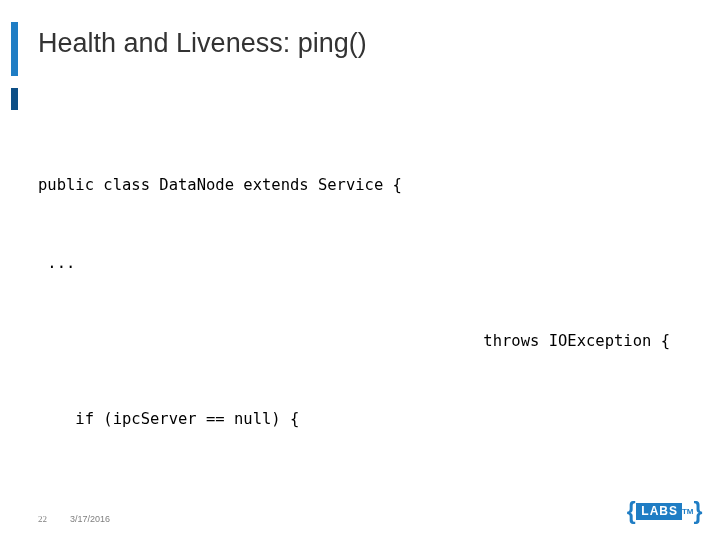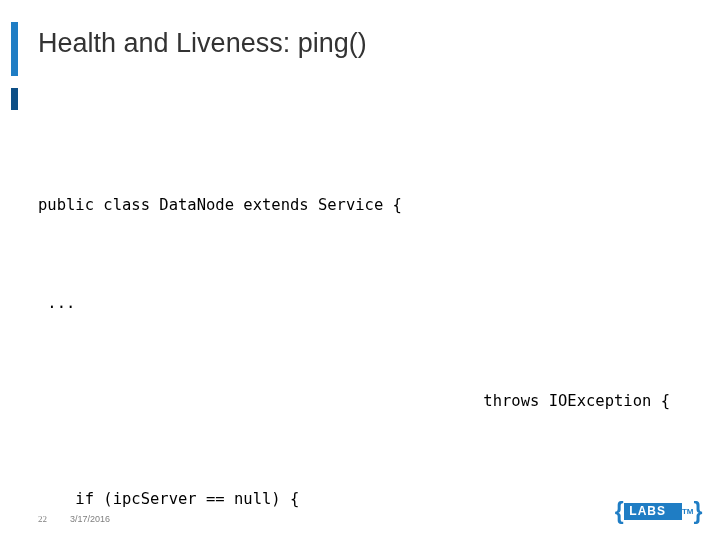--- a/index.html
+++ b/index.html
@@ -54,21 +54,20 @@
     top: 120px;
     width: 650px;
     font-family: "DejaVu Sans Mono", monospace;
     font-size: 15.5px;
     line-height: 26px;
     color: #000000;
     white-space: pre;
   }
   .code-line {
     white-space: pre;
-    margin-top: 20px;
   }
   .code-line.centered {
     text-align: right;
     padding-right: 18px;
   }
   .footer-num {
     position: absolute;
     left: 38px;
     top: 514px;
     font-size: 9px;
@@ -100,21 +99,21 @@
     letter-spacing: -0.5px;
     display: flex;
     align-items: center;
   }
   .logo-word {
     background: #1f7dc4;
     color: #ffffff;
     font-size: 12px;
     font-weight: bold;
     letter-spacing: 1px;
-    padding: 2px 16px 2px 5px;
+    padding: 2px 4px 2px 5px;
     margin: 0 1px;
     line-height: 13px;
   }
   .logo-tm {
     color: #1f7dc4;
     font-size: 8px;
     vertical-align: super;
     font-weight: bold;
     margin-left: -1px;
   }

